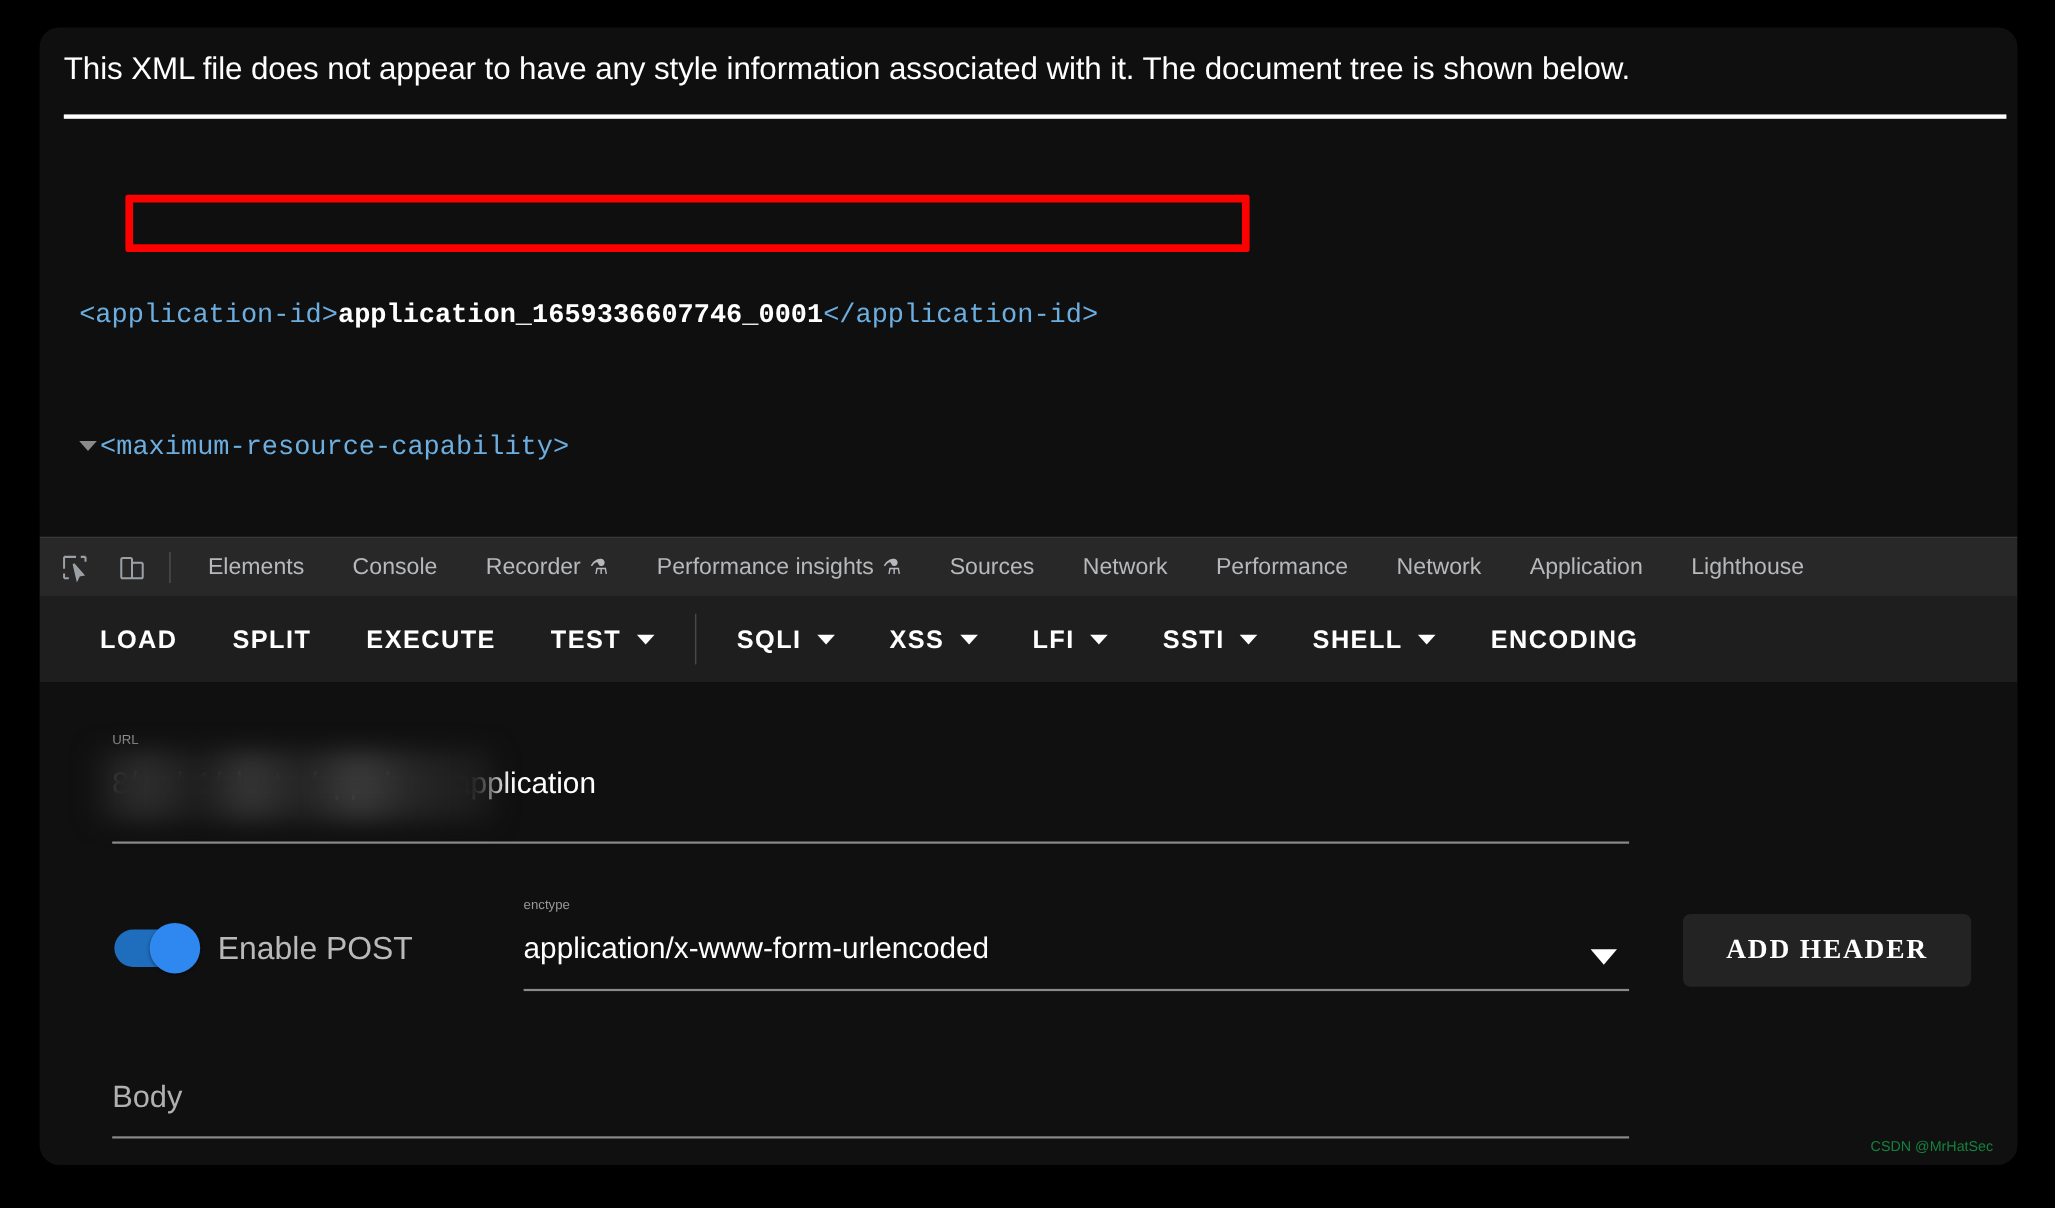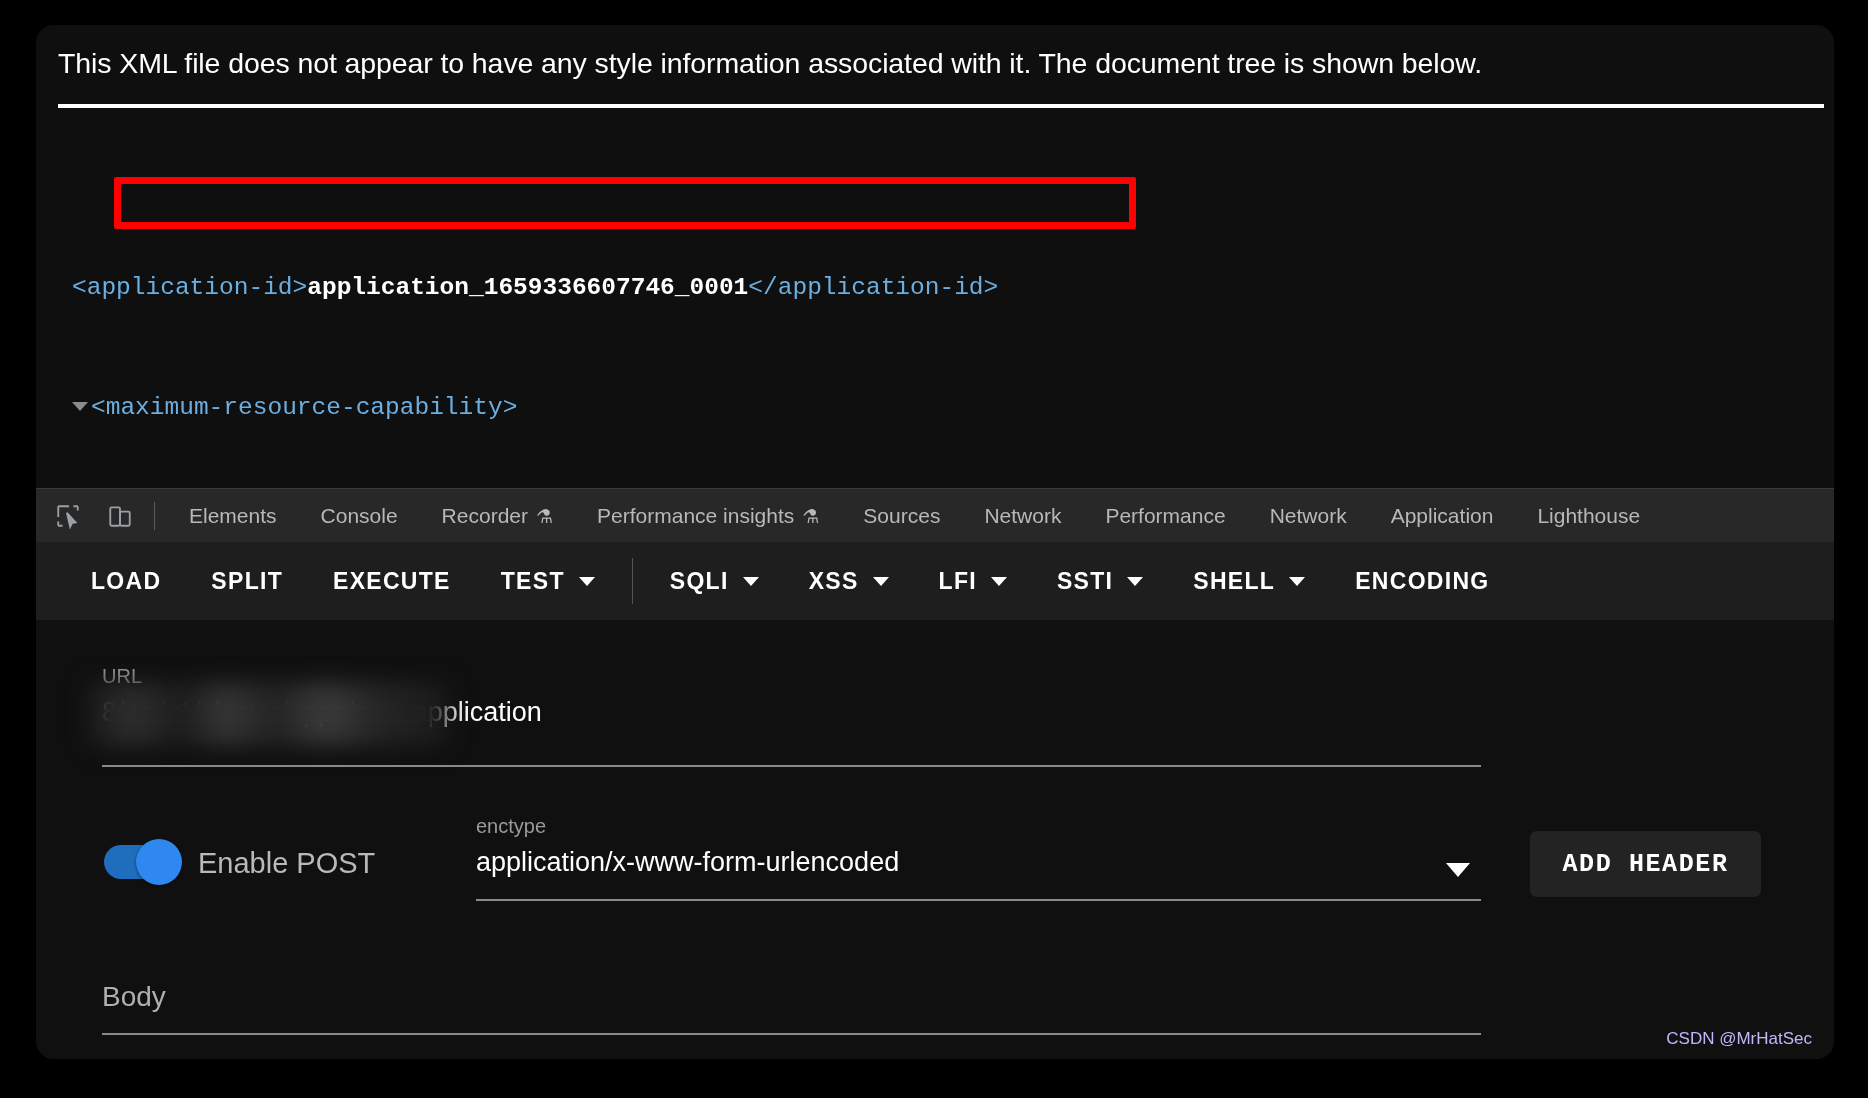--- a/index.html
+++ b/index.html
@@ -176,21 +176,21 @@
     left: 0;
     top: 595px;
     width: 1798px;
     height: 439px;
     background: #101010;
   }
 
   .field-label {
     position: absolute;
     color: #9a9a9a;
-    font-size: 20px;
+    font-size: 12px;
     font-family: "Liberation Sans", sans-serif;
   }
   .field-value {
     position: absolute;
     color: #ffffff;
     font-size: 27px;
     font-family: "Liberation Sans", sans-serif;
     white-space: nowrap;
   }
   .field-underline {
@@ -246,44 +246,44 @@
     width: 0; height: 0;
     border-left: 12px solid transparent;
     border-right: 12px solid transparent;
     border-top: 14px solid #ffffff;
   }
 
   
   #add-header-btn {
     position: absolute;
     left: 1494px; top: 806px;
-    width: 231px; height: 66px;
+    width: 262px; height: 66px;
     background: #232323;
     border-radius: 7px;
     display: flex;
     align-items: center;
     justify-content: center;
     color: #ffffff;
     font-size: 25px;
     font-weight: bold;
     letter-spacing: 1.6px;
-    font-family: Liberation Mono, monospace;
+    font-family: Liberation Serif, serif;
   }
 
   
   #body-label     { left: 66px; top: 956px; font-size: 28px; color: #b0b0b0; }
   #body-underline { left: 66px; top: 1008px; width: 1379px; }
 
   
   #watermark {
     position: absolute;
     right: 22px;
     bottom: 10px;
-    color: #c4b5fd;
-    font-size: 17px;
+    color: #15803d;
+    font-size: 13px;
     font-family: "Liberation Sans", sans-serif;
   }
 </style>
 </head>
 <body>
 
 <div id="browser-panel">
 
   <div id="xml-viewer">
 

